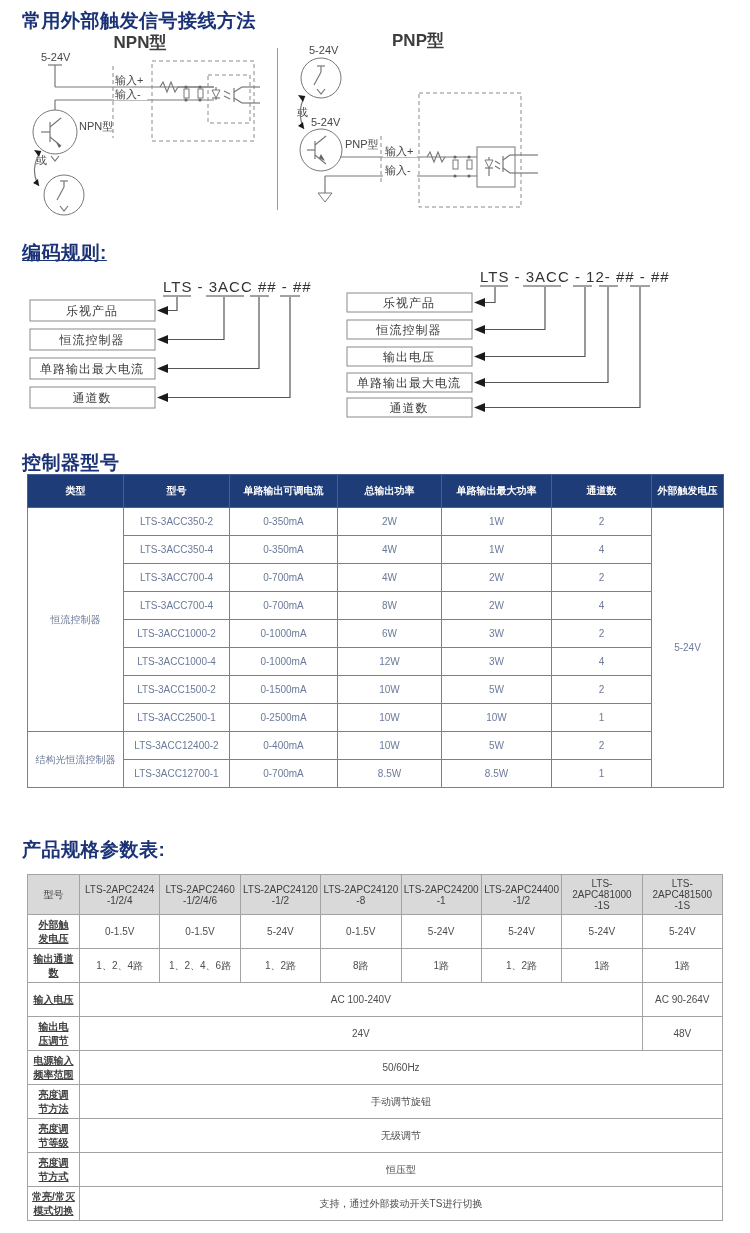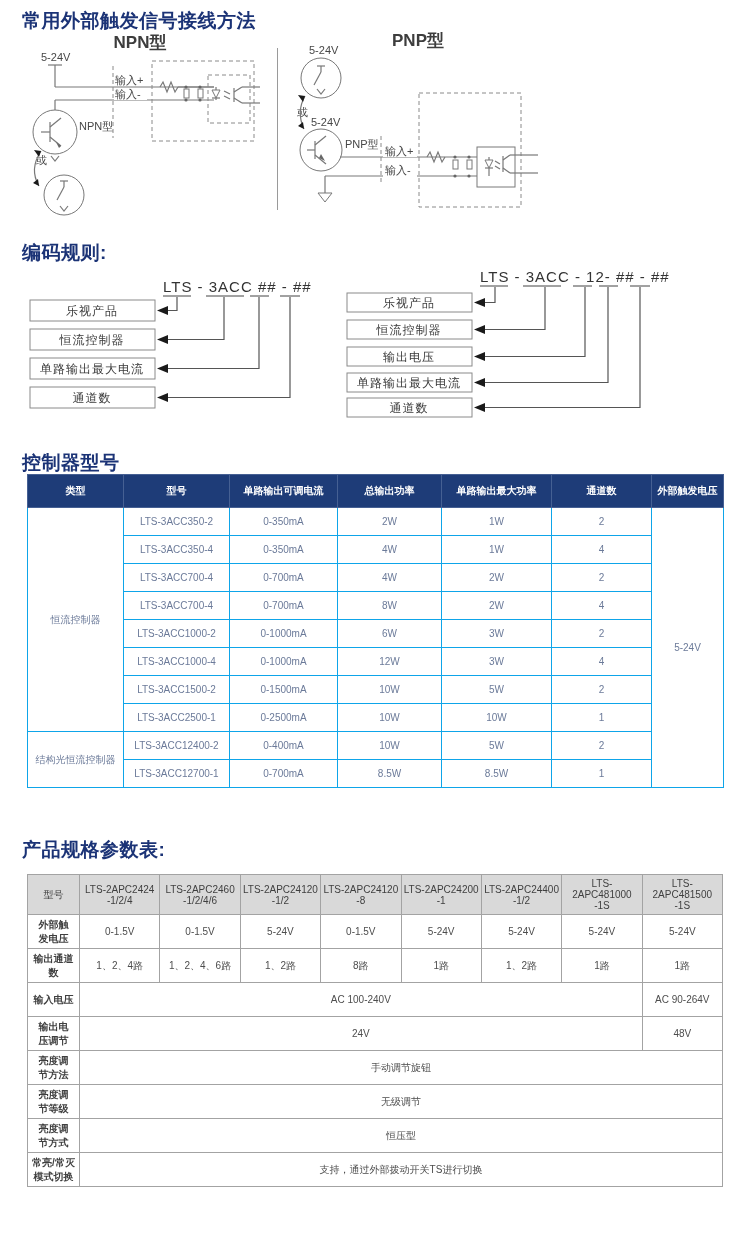--- a/index.html
+++ b/index.html
@@ -23,21 +23,21 @@
   .code-arrow{fill:#1a1a1a;}
   .code-underline{stroke:#444;stroke-width:1;}
   
   #controller-table{position:absolute;left:27px;top:474px;width:696px;border-collapse:collapse;table-layout:fixed;font-size:10px;}
   #controller-table th{background:#1e3c78;color:#fff;font-weight:bold;height:32px;border:1px solid #466093;padding:0 2px;text-align:center;}
   #controller-table td{border:1px solid #0ea5e9;color:#6b7a99;text-align:center;height:27px;padding:0 2px;background:#fff;}
   
   #spec-table{position:absolute;left:27px;top:874px;width:696px;border-collapse:collapse;table-layout:fixed;font-size:10px;color:#4d4d4d;}
   #spec-table th{background:#d9d9d9;color:#3f3f3f;font-weight:normal;border:1px solid #a3a3a3;padding:3px 1px;text-align:center;white-space:pre-line;height:30px;}
   #spec-table td{border:1px solid #a3a3a3;text-align:center;height:29px;padding:2px;background:#fff;}
-  #spec-table td.lbl{font-weight:bold;white-space:pre-line;color:#3f3f3f;}
+  #spec-table td.lbl{font-weight:bold;white-space:pre-line;color:#3f3f3f;text-decoration:underline;}
 </style>
 </head>
 <body>
 
 <div class="page">
 
   <h2 class="sec-title" style="left:22px;top:8px;">常用外部触发信号接线方法</h2>
 
   <svg style="left:28px;top:30px;" width="270" height="205" viewBox="0 0 270 205">
     <text class="dg-title" x="112" y="18" text-anchor="middle">NPN型</text>
@@ -164,21 +164,21 @@
       <line class="wire" x1="200" y1="131" x2="205" y2="134"></line>
       <line class="wire" x1="200" y1="136" x2="205" y2="139"></line>
       <line class="wire" x1="208" y1="126" x2="208" y2="142"></line>
       <line class="wire" x1="208" y1="130" x2="215" y2="125"></line>
       <line class="wire" x1="208" y1="138" x2="215" y2="143"></line>
       <line class="wire" x1="215" y1="125" x2="243" y2="125"></line>
       <line class="wire" x1="215" y1="143" x2="243" y2="143"></line>
     </g>
   </svg>
 
-  <h2 class="sec-title" style="left:22px;top:240px;">编码规则:</h2>
+  <h2 class="sec-title" style="left:22px;top:240px;text-decoration:underline;">编码规则:</h2>
 
   <svg style="left:28px;top:270px;" width="310" height="155" viewBox="0 0 310 155">
     <text class="code-model" x="135" y="22">LTS - 3ACC ## - ##</text>
     <g>
       <line class="code-underline" x1="135" y1="26" x2="163" y2="26"></line>
       <line class="code-underline" x1="178" y1="26" x2="216" y2="26"></line>
       <line class="code-underline" x1="222" y1="26" x2="241" y2="26"></line>
       <line class="code-underline" x1="252" y1="26" x2="272" y2="26"></line>
     </g>
     <g>
@@ -400,20 +400,25 @@
           <td colspan="7">AC 100-240V</td>
           <td>AC 90-264V</td>
         </tr>
         <tr>
           <td class="lbl">输出电
 压调节</td>
           <td colspan="7">24V</td>
           <td>48V</td>
         </tr>
         <tr>
+          <td class="lbl">电源输入
+频率范围</td>
+          <td colspan="8">50/60Hz</td>
+        </tr>
+        <tr>
           <td class="lbl">亮度调
 节方法</td>
           <td colspan="8">手动调节旋钮</td>
         </tr>
         <tr>
           <td class="lbl">亮度调
 节等级</td>
           <td colspan="8">无级调节</td>
         </tr>
         <tr>

